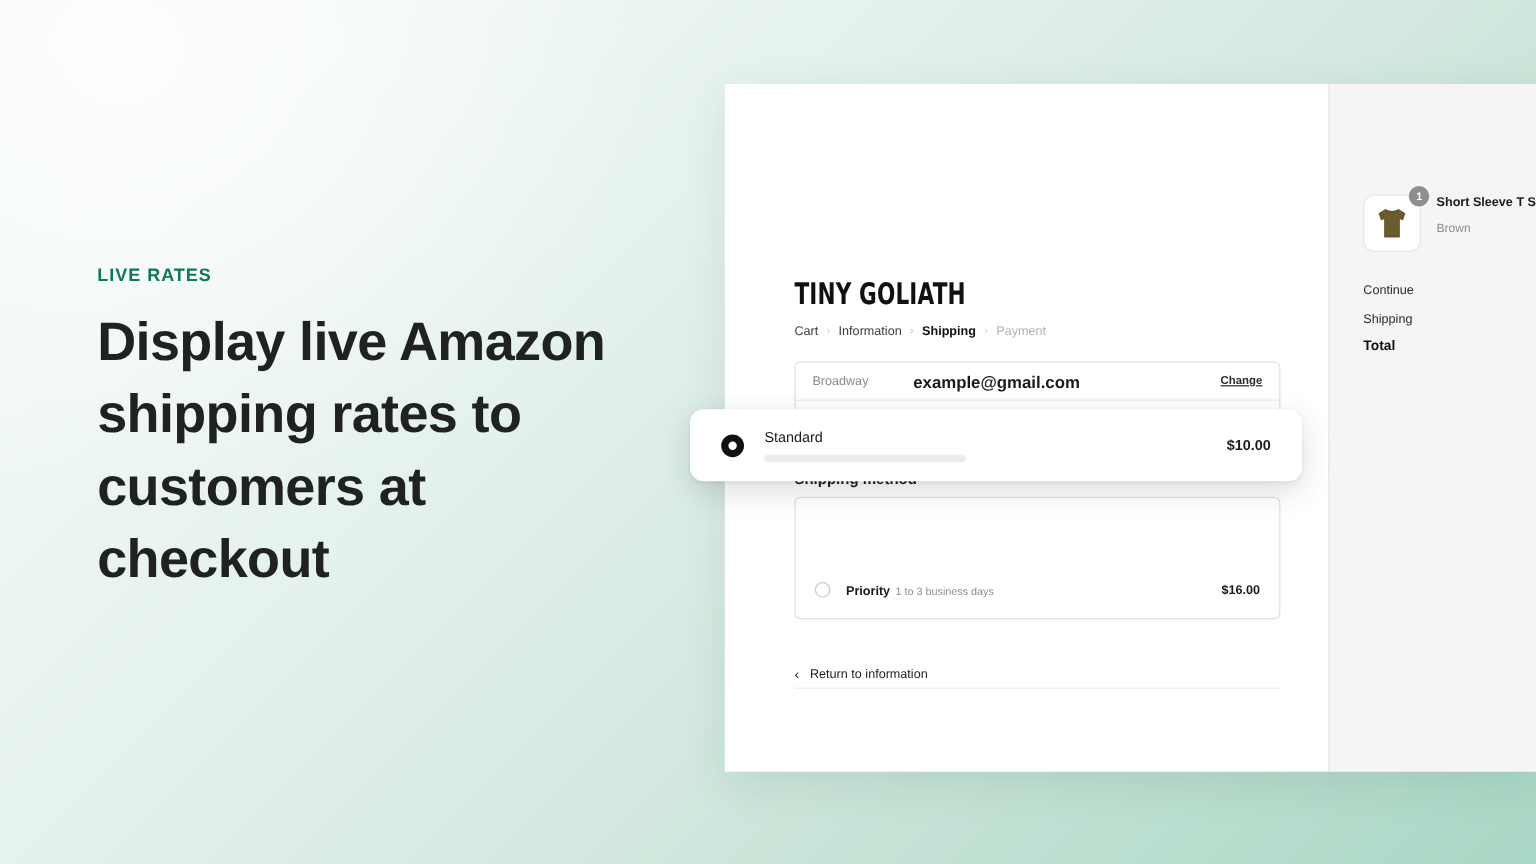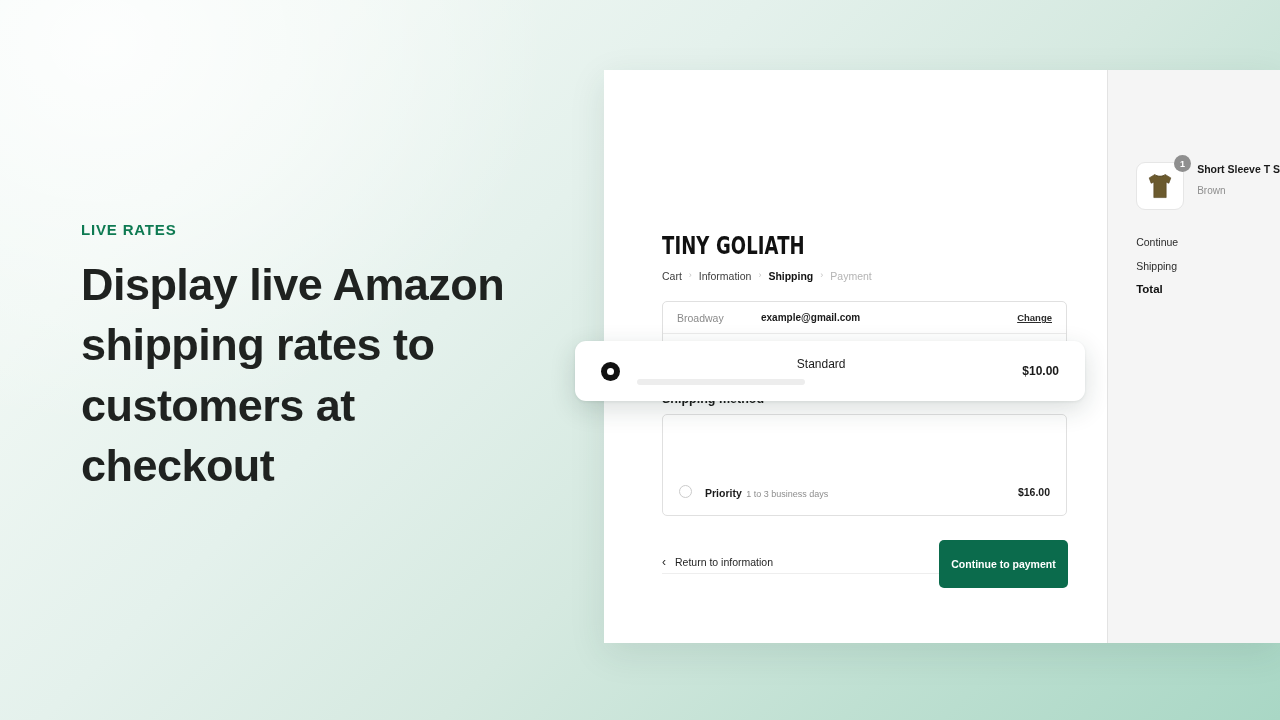--- a/index.html
+++ b/index.html
@@ -91,21 +91,21 @@
     border:1px solid #e0e0e0; border-radius:5px;
     background:#fff;
   }
   .contact-row {
     height:31px; display:flex; align-items:center;
     padding:0 14px;
     font-size:10.5px;
   }
   .contact-row + .contact-row { border-top:1px solid #ececec; }
   .contact-label { width:84px; color:#8a8a8a; }
-  .contact-value { flex:1; color:#1a1a1a; font-weight:bold; font-size:10px; }
+  .contact-value { flex:1; color:#1a1a1a; font-weight:bold; font-size:14px; }
   .contact-change {
     color:#2b2b2b; font-size:9.5px; font-weight:bold;
     text-decoration:underline; cursor:pointer;
   }
 
   
   #shipping-title {
     position:absolute; left:58px; top:322px;
     font-size:12.5px; font-weight:bold; color:#1a1a1a;
   }
@@ -131,21 +131,20 @@
 
   
   #floating-option {
     position:absolute; left:575px; top:341px;
     width:510px; height:60px;
     background:#fff; border-radius:11px;
     box-shadow:0 8px 26px rgba(25,50,42,.16), 0 1px 3px rgba(25,50,42,.08);
     display:flex; align-items:center;
     padding:0 26px; gap:17px;
     z-index:20;
-    text-align:center;
   }
   .radio-filled {
     width:19px; height:19px; border-radius:50%;
     background:#111; flex:none;
     display:flex; align-items:center; justify-content:center;
   }
   .radio-filled::after {
     content:""; width:7px; height:7px; border-radius:50%; background:#fff;
   }
   #floating-texts { flex:1; }
@@ -255,21 +254,20 @@
       </div>
     </div>
 
     <div id="bottom-divider"></div>
 
     <div id="return-link">
       <span id="return-chevron">‹</span>
       <span>Return to information</span>
     </div>
 
-    <button id="continue-btn">Continue to payment</button>
 
   </div>
 
   <div id="checkout-aside">
 
     <div id="line-item">
       <span id="thumb-wrap">
         <span id="thumb">
           <svg width="34" height="34" viewBox="0 0 44 44" aria-hidden="true">
             <path d="M15.5 7 L8 11.5 L10.5 18.5 L14 17 L14 37 L30 37 L30 17 L33.5 18.5 L36 11.5 L28.5 7 C27 10 17 10 15.5 7 Z" fill="#6b5a2e" stroke="#54451f" stroke-width="0.8" stroke-linejoin="round"></path>

